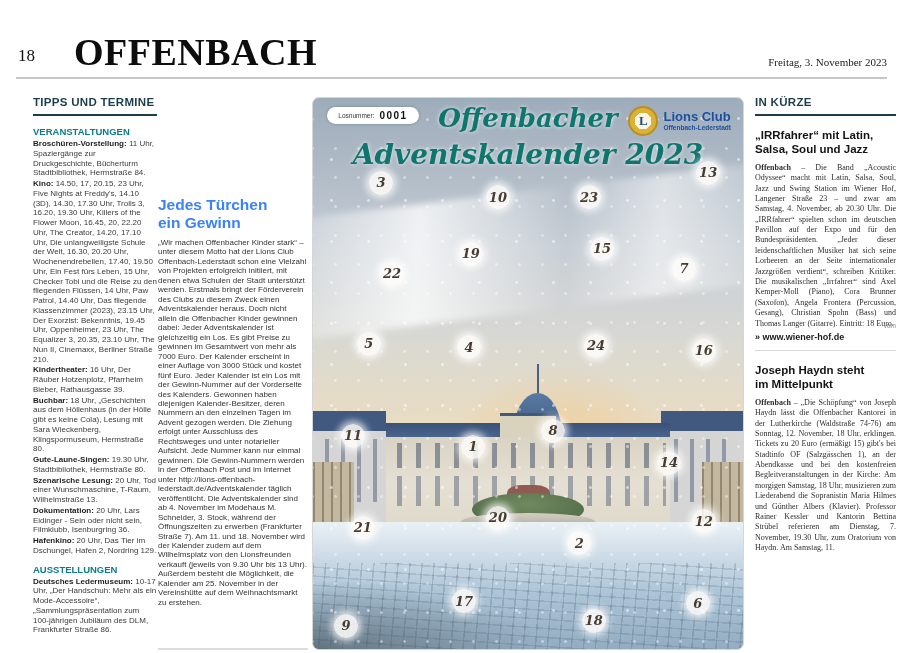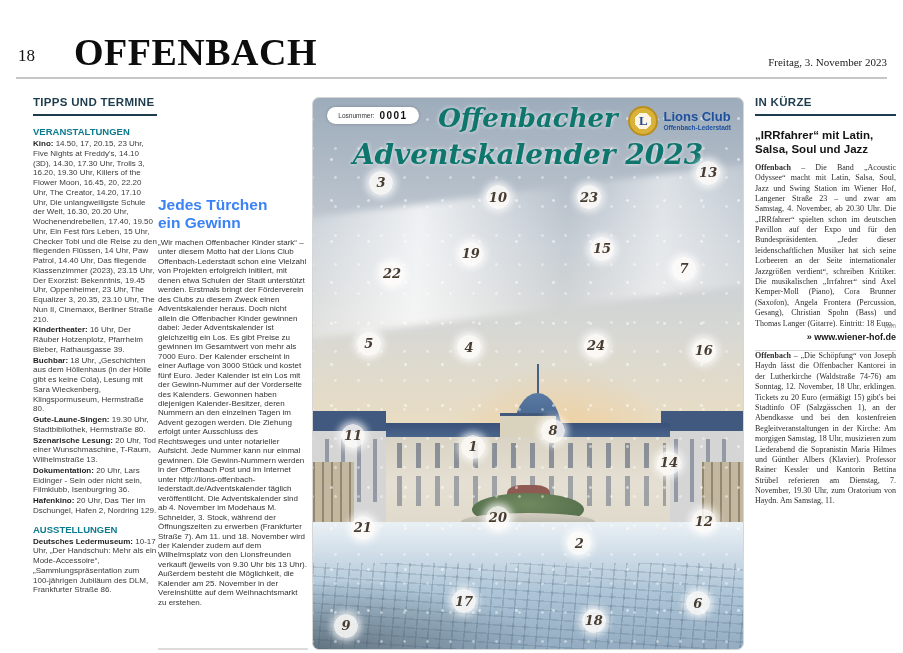--- a/index.html
+++ b/index.html
@@ -91,36 +91,37 @@
     background:rgba(255,253,250,.85);box-shadow:0 0 7px 3px rgba(255,255,255,.75);
     display:flex;align-items:center;justify-content:center;
     font:italic 600 13px "DejaVu Serif",serif;color:#473c31;}
 
   
   .right-col{position:absolute;left:755px;top:96px;width:141px;}
   .right-col h3{margin:12px 0 6px 0;font:700 11.5px/1.25 "Liberation Sans",sans-serif;color:#141414;}
   .rbody{margin:0;font:8px/1.3 "Liberation Serif",serif;color:#2e2e2e;text-align:justify;}
   .rbody b{font-family:"Liberation Serif",serif;}
   .byline{font:6.5px "Liberation Sans",sans-serif;color:#8a8a8a;text-align:right;margin-top:-7px;}
-  .rlink{font:700 9px "Liberation Sans",sans-serif;color:#1a1a1a;text-align:right;margin:3px 0 8px 0;}
+  .rlink{font:700 9px "Liberation Sans",sans-serif;color:#1a1a1a;text-align:left;margin:3px 0 8px 0;}
   .rdivider{height:1px;background:#d9d9d9;margin:6px 0 0 0;}
 </style>
 </head>
 <body>
 
 <div class="page">
 
   <span class="pagenum">18</span>
   <h1 class="masthead">OFFENBACH</h1>
   <span class="pubdate">Freitag, 3. November 2023</span>
   <div class="head-rule"></div>
 
   <aside class="left-col">
     <div class="sec-head">TIPPS UND TERMINE</div>
     <div class="group-head">VERANSTALTUNGEN</div>
+    <p class="entry"><b>Broschüren-Vorstellung:</b> <span>11 Uhr, Spaziergänge zur Druckgeschichte, Bücherturm Stadtbibliothek, Hermstraße 84.</span></p>
     <p class="entry"><b>Kino:</b> <span>14.50, 17, 20.15, 23 Uhr, Five Nights at Freddy's, 14.10 (3D), 14.30, 17.30 Uhr, Trolls 3, 16.20, 19.30 Uhr, Killers of the Flower Moon, 16.45, 20, 22.20 Uhr, The Creator, 14.20, 17.10 Uhr, Die unlangweiligste Schule der Welt, 16.30, 20.20 Uhr, Wochenendrebellen, 17.40, 19.50 Uhr, Ein Fest fürs Leben, 15 Uhr, Checker Tobi und die Reise zu den fliegenden Flüssen, 14 Uhr, Paw Patrol, 14.40 Uhr, Das fliegende Klassenzimmer (2023), 23.15 Uhr, Der Exorzist: Bekenntnis, 19.45 Uhr, Oppenheimer, 23 Uhr, The Equalizer 3, 20.35, 23.10 Uhr, The Nun II, Cinemaxx, Berliner Straße 210.</span></p>
     <p class="entry"><b>Kindertheater:</b> <span>16 Uhr, Der Räuber Hotzenplotz, Pfarrheim Bieber, Rathausgasse 39.</span></p>
     <p class="entry"><b>Buchbar:</b> <span>18 Uhr, „Geschichten aus dem Höllenhaus (in der Hölle gibt es keine Cola), Lesung mit Sara Wieckenberg, Klingspormuseum, Hermstraße 80.</span></p>
     <p class="entry"><b>Gute-Laune-Singen:</b> <span>19.30 Uhr, Stadtbibliothek, Hermstraße 80.</span></p>
     <p class="entry"><b>Szenarische Lesung:</b> <span>20 Uhr, Tod einer Wunschmaschine, T-Raum, Wilhelmstraße 13.</span></p>
     <p class="entry"><b>Dokumentation:</b> <span>20 Uhr, Lars Eidinger - Sein oder nicht sein, Filmklubb, Isenburgring 36.</span></p>
     <p class="entry"><b>Hafenkino:</b> <span>20 Uhr, Das Tier im Dschungel, Hafen 2, Nordring 129.</span></p>
     <div class="group-head">AUSSTELLUNGEN</div>
     <p class="entry"><b>Deutsches Ledermuseum:</b> <span>10-17 Uhr, „Der Handschuh: Mehr als ein Mode-Accessoire“, „Sammlungspräsentation zum 100-jährigen Jubiläum des DLM, Frankfurter Straße 86.</span></p>
 
@@ -197,16 +198,17 @@
 
   <aside class="right-col">
     <div class="sec-head">IN KÜRZE</div>
 
     <h3><span>„IRRfahrer“ mit Latin,</span><br><span>Salsa, Soul und Jazz</span></h3>
     <p class="rbody"><b>Offenbach</b> <span>– Die Band „Acoustic Odyssee“ macht mit Latin, Salsa, Soul, Jazz und Swing Station im Wiener Hof, Langener Straße 23 – und zwar am Samstag, 4. November, ab 20.30 Uhr. Die „IRRfahrer“ spielten schon im deutschen Pavillon auf der Expo und für den Bundespräsidenten. „Jeder dieser leidenschaftlichen Musiker hat sich seine Lorbeeren an der Seite internationaler Jazzgrößen verdient“, schreiben Kritiker. Die musikalischen „Irrfahrer“ sind Axel Kemper-Moll (Piano), Cora Brunner (Saxofon), Angela Frontera (Percussion, Gesang), Christian Spohn (Bass) und Thomas Langer (Gitarre). Eintritt: 18 Euro.</span></p>
     <div class="byline">vum</div>
     <div class="rlink">» www.wiener-hof.de</div>
     <div class="rdivider"></div>
 
+    <h3><span>Joseph Haydn steht</span><br><span>im Mittelpunkt</span></h3>
     <p class="rbody"><b>Offenbach</b> <span>– „Die Schöpfung“ von Joseph Haydn lässt die Offenbacher Kantorei in der Lutherkirche (Waldstraße 74-76) am Sonntag, 12. November, 18 Uhr, erklingen. Tickets zu 20 Euro (ermäßigt 15) gibt's bei Stadtinfo OF (Salzgässchen 1), an der Abendkasse und bei den kostenfreien Begleitveranstaltungen in der Kirche: Am morgigen Samstag, 18 Uhr, musizieren zum Liederabend die Sopranistin Maria Hilmes und Günther Albers (Klavier). Professor Rainer Kessler und Kantorin Bettina Strübel referieren am Dienstag, 7. November, 19.30 Uhr, zum Oratorium von Haydn. Am Samstag, 11.</span></p>
   </aside>
 
 </div>
 
 </body></html>

